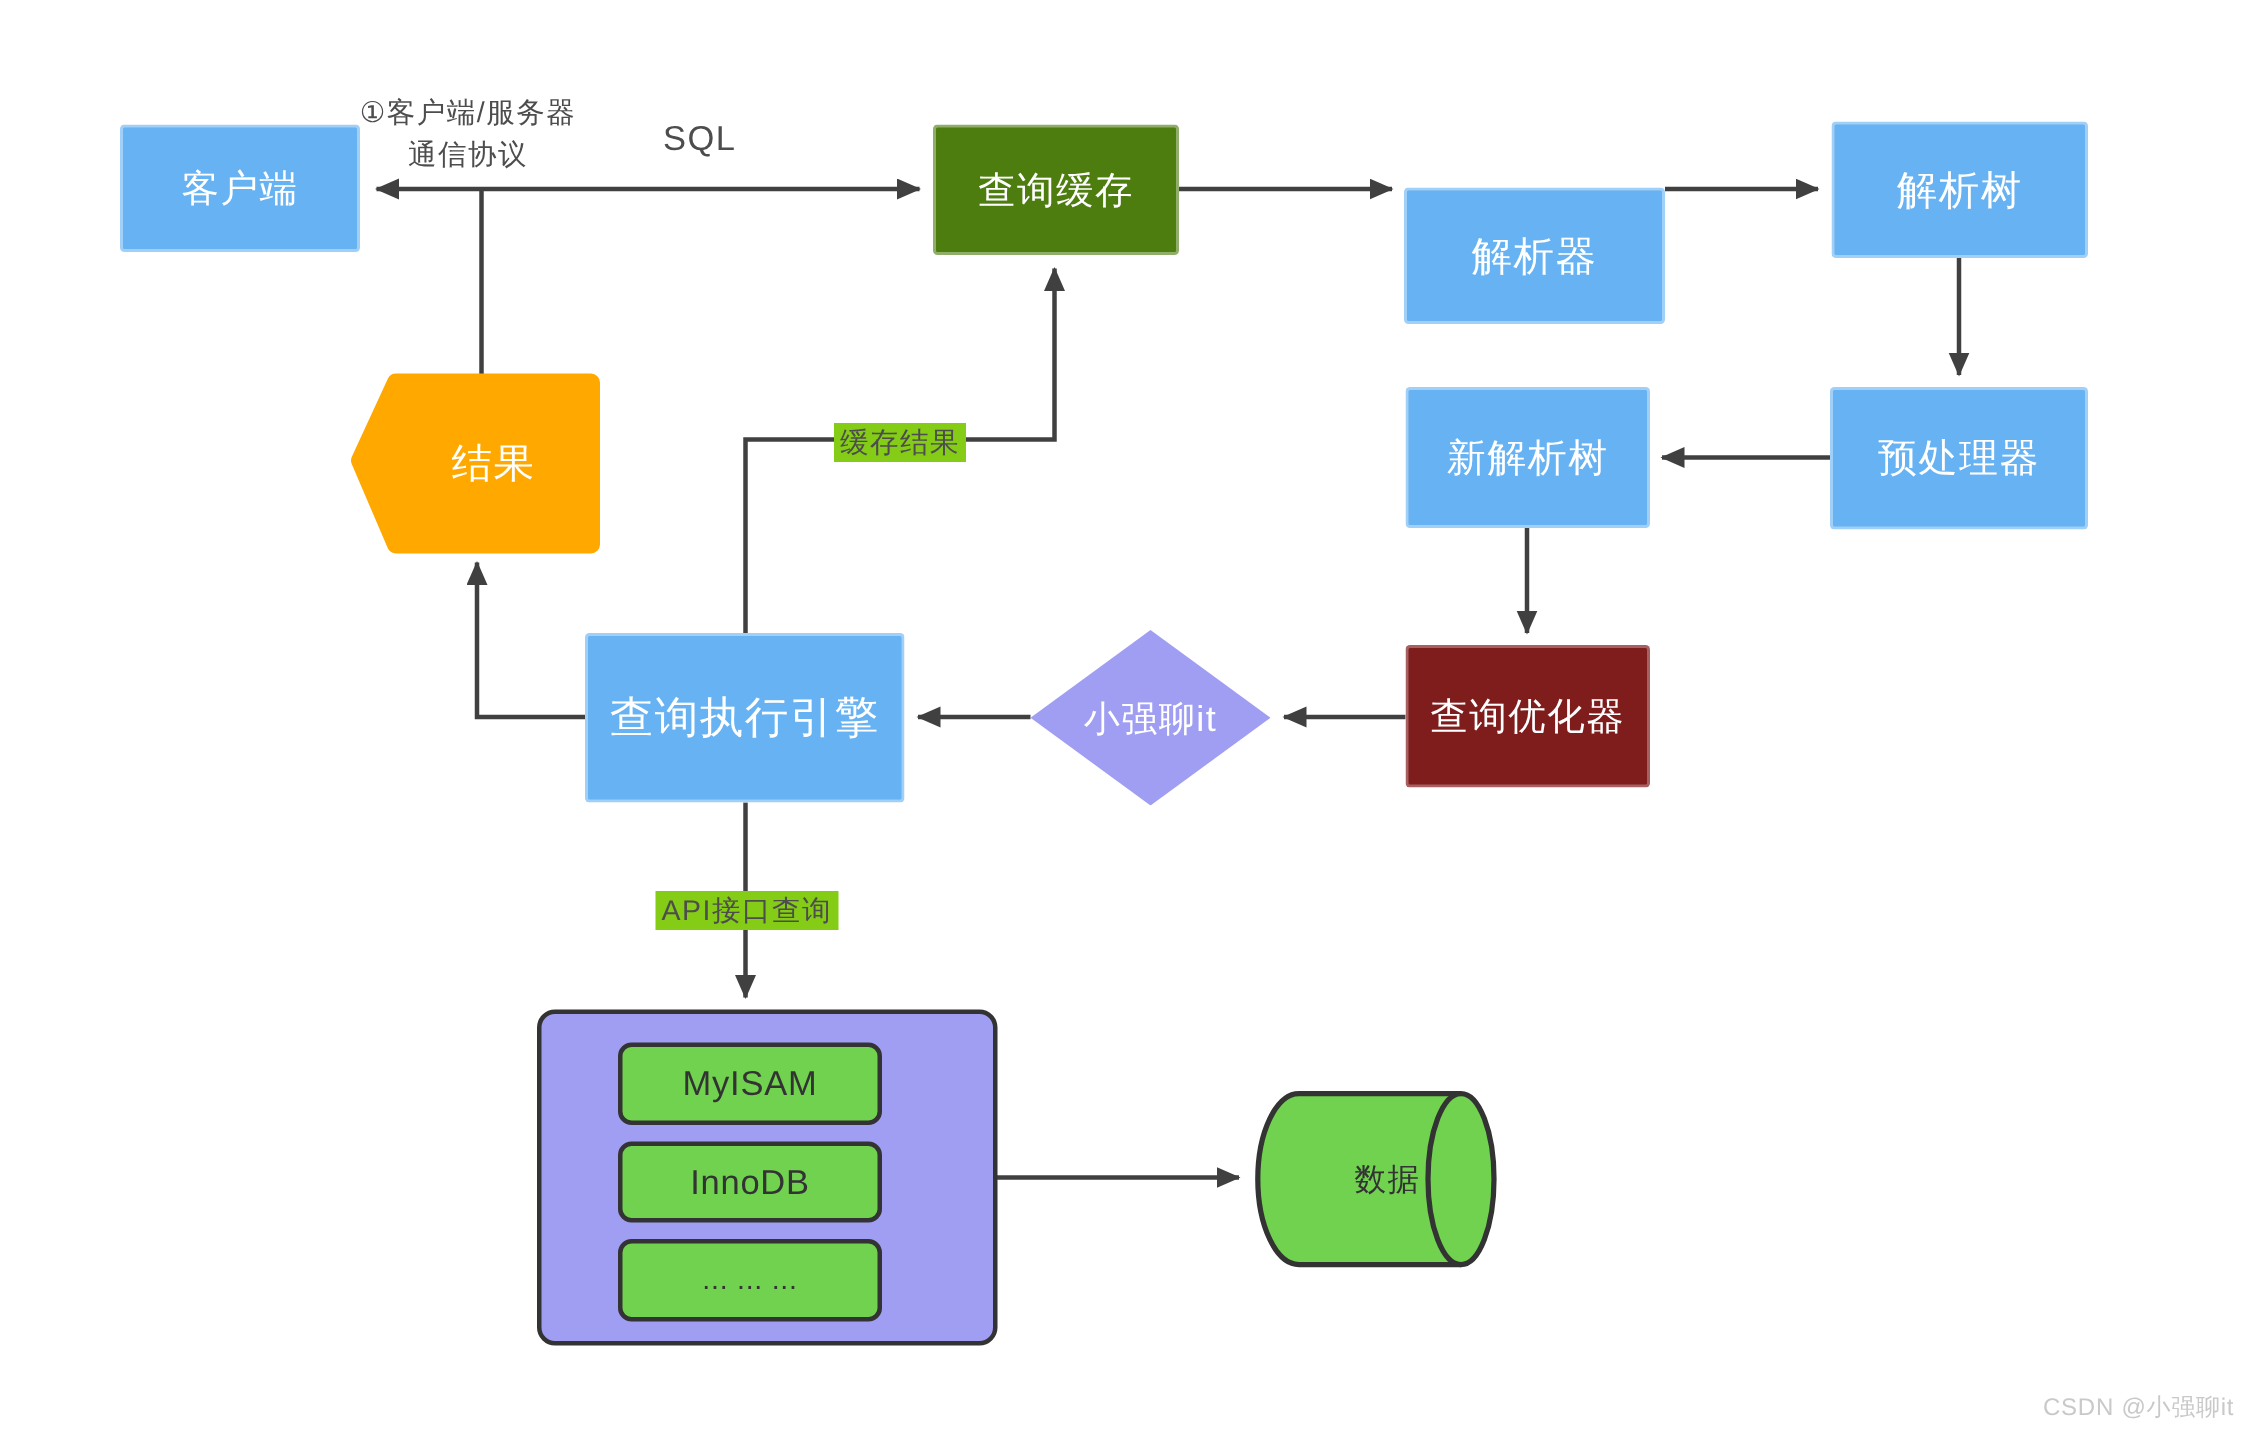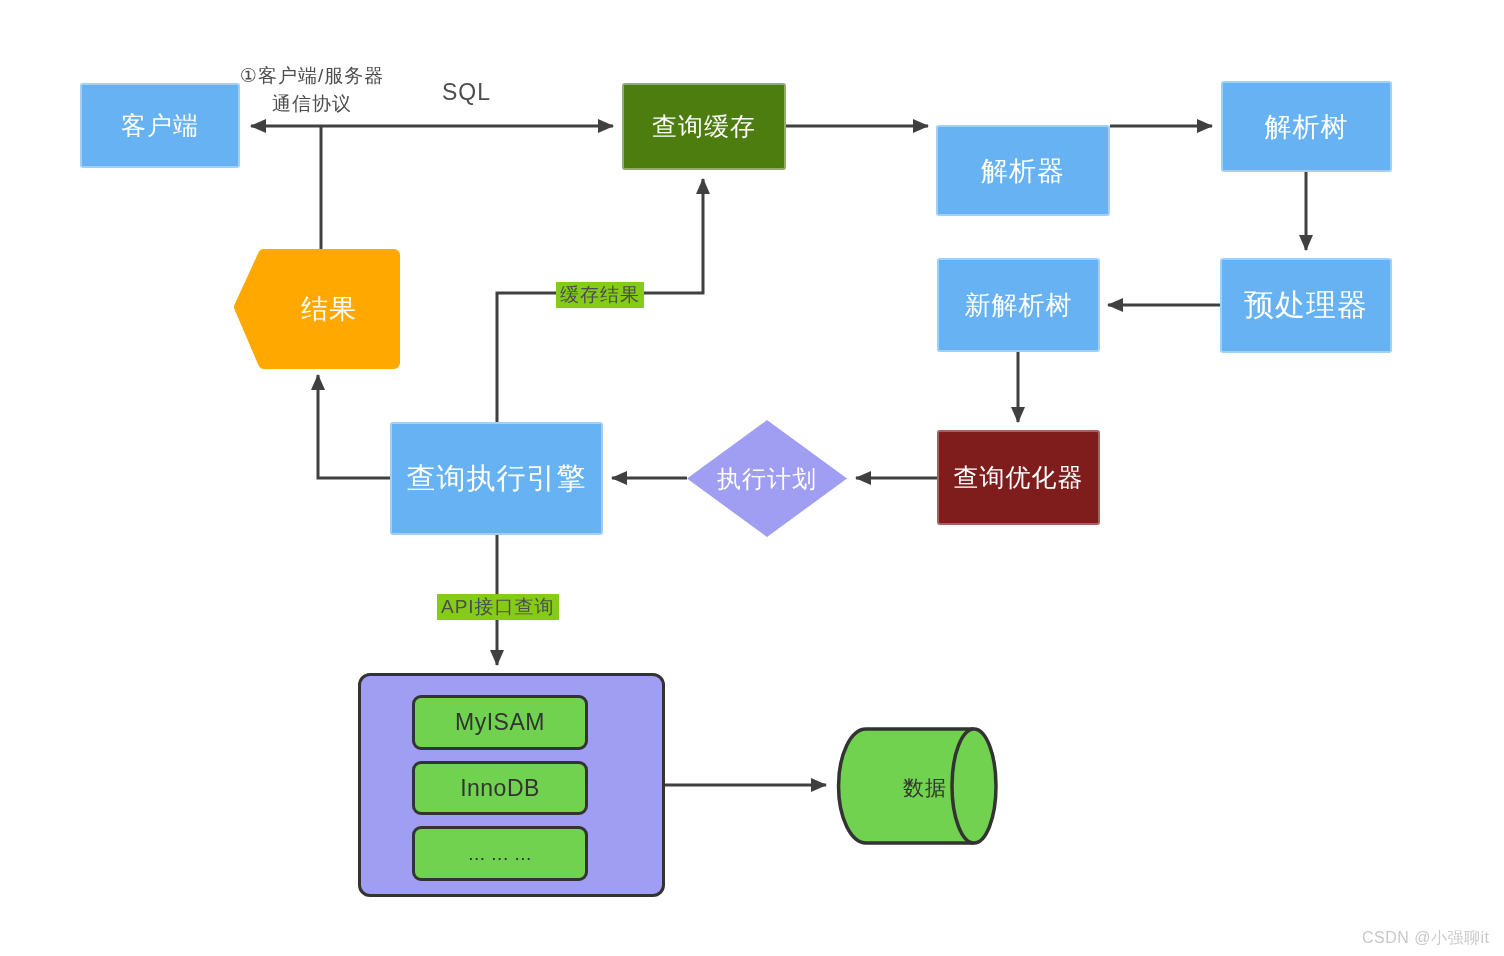--- a/index.html
+++ b/index.html
@@ -102,27 +102,27 @@
   </svg>
 
   <div class="node blue" style="left:80px;top:83px;width:160px;height:85px;font-size:25px;">客户端</div>
 
   <div class="node green" style="left:622px;top:83px;width:164px;height:87px;font-size:25px;">查询缓存</div>
 
   <div class="node blue" style="left:936px;top:81px;width:174px;height:91px;font-size:27px;margin-top:44px;">解析器</div>
 
   <div class="node blue" style="left:1221px;top:81px;width:171px;height:91px;font-size:27px;">解析树</div>
 
-  <div class="node blue" style="left:1220px;top:258px;width:172px;height:95px;font-size:30px;">预处理器</div>
+  <div class="node blue" style="left:1220px;top:258px;width:172px;height:95px;font-size:26px;">预处理器</div>
 
   <div class="node blue" style="left:937px;top:258px;width:163px;height:94px;font-size:26px;">新解析树</div>
 
   <div class="node orange" style="left:937px;top:430px;width:163px;height:95px;font-size:25px;">查询优化器</div>
 
-  <div class="node diamond" style="left:687px;top:420px;width:160px;height:117px;">执行计划</div>
+  <div class="node diamond" style="left:687px;top:420px;width:160px;height:117px;">小强聊it</div>
 
   <div class="node blue engine" style="left:390px;top:422px;width:213px;height:113px;">查询执行引擎</div>
 
   <svg class="shape-svg" style="left:232px;top:246px;" width="172" height="126" viewBox="0 0 172 126">
     <path d="M 8 61 L 32 9 L 162 9 L 162 117 L 32 117 Z" fill="#FFA800" stroke="#FFA800" stroke-width="12" stroke-linejoin="round"></path>
     <text x="97" y="63" text-anchor="middle" dominant-baseline="central" fill="#ffffff" font-size="27" letter-spacing="1">结果</text>
   </svg>
 
   <div class="storage" style="left:358px;top:673px;width:307px;height:224px;">
     <div class="engine-item" style="left:51px;top:19px;width:176px;height:55px;">MyISAM</div>

